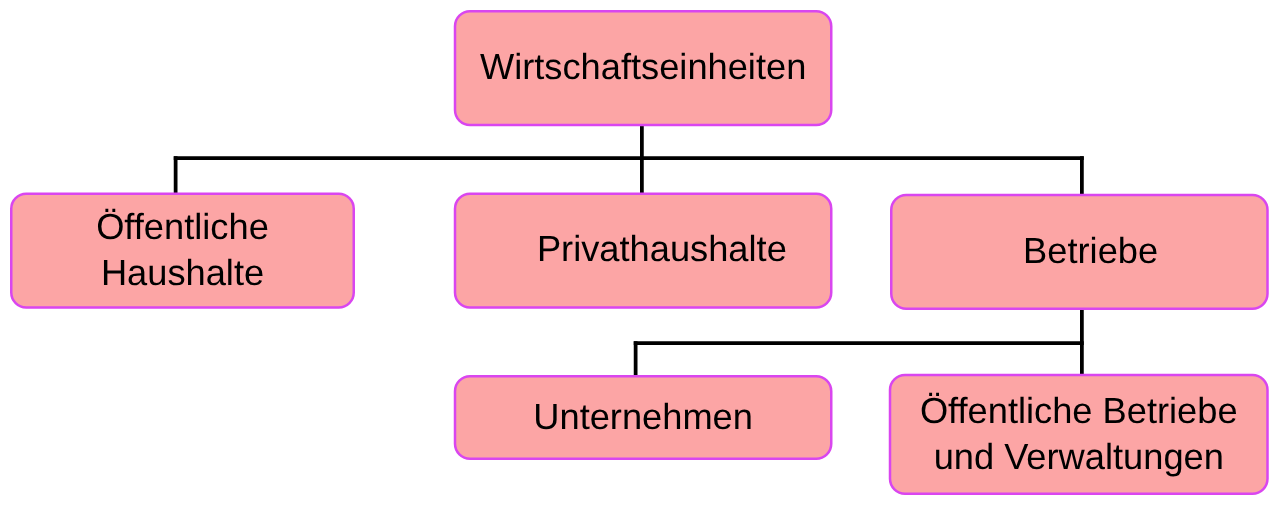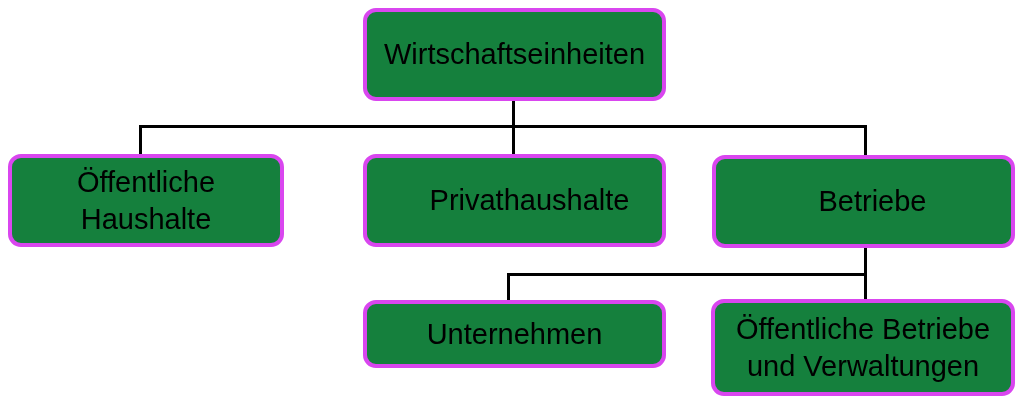--- a/index.html
+++ b/index.html
@@ -12,23 +12,23 @@
     width: 1024px;
     height: 404px;
     background: #ffffff;
     font-family: "Liberation Sans", sans-serif;
     color: #000000;
     overflow: hidden;
   }
   .node {
     position: absolute;
     box-sizing: border-box;
-    border: 4px solid #d946ef;
+    border: 2px solid #d946ef;
     border-radius: 13px;
-    background: #15803d;
+    background: #fca5a5;
     display: flex;
     align-items: center;
     justify-content: center;
     text-align: center;
     font-size: 29px;
     line-height: 1.25;
     padding: 0 6px;
     z-index: 2;
   }
   .connector {

